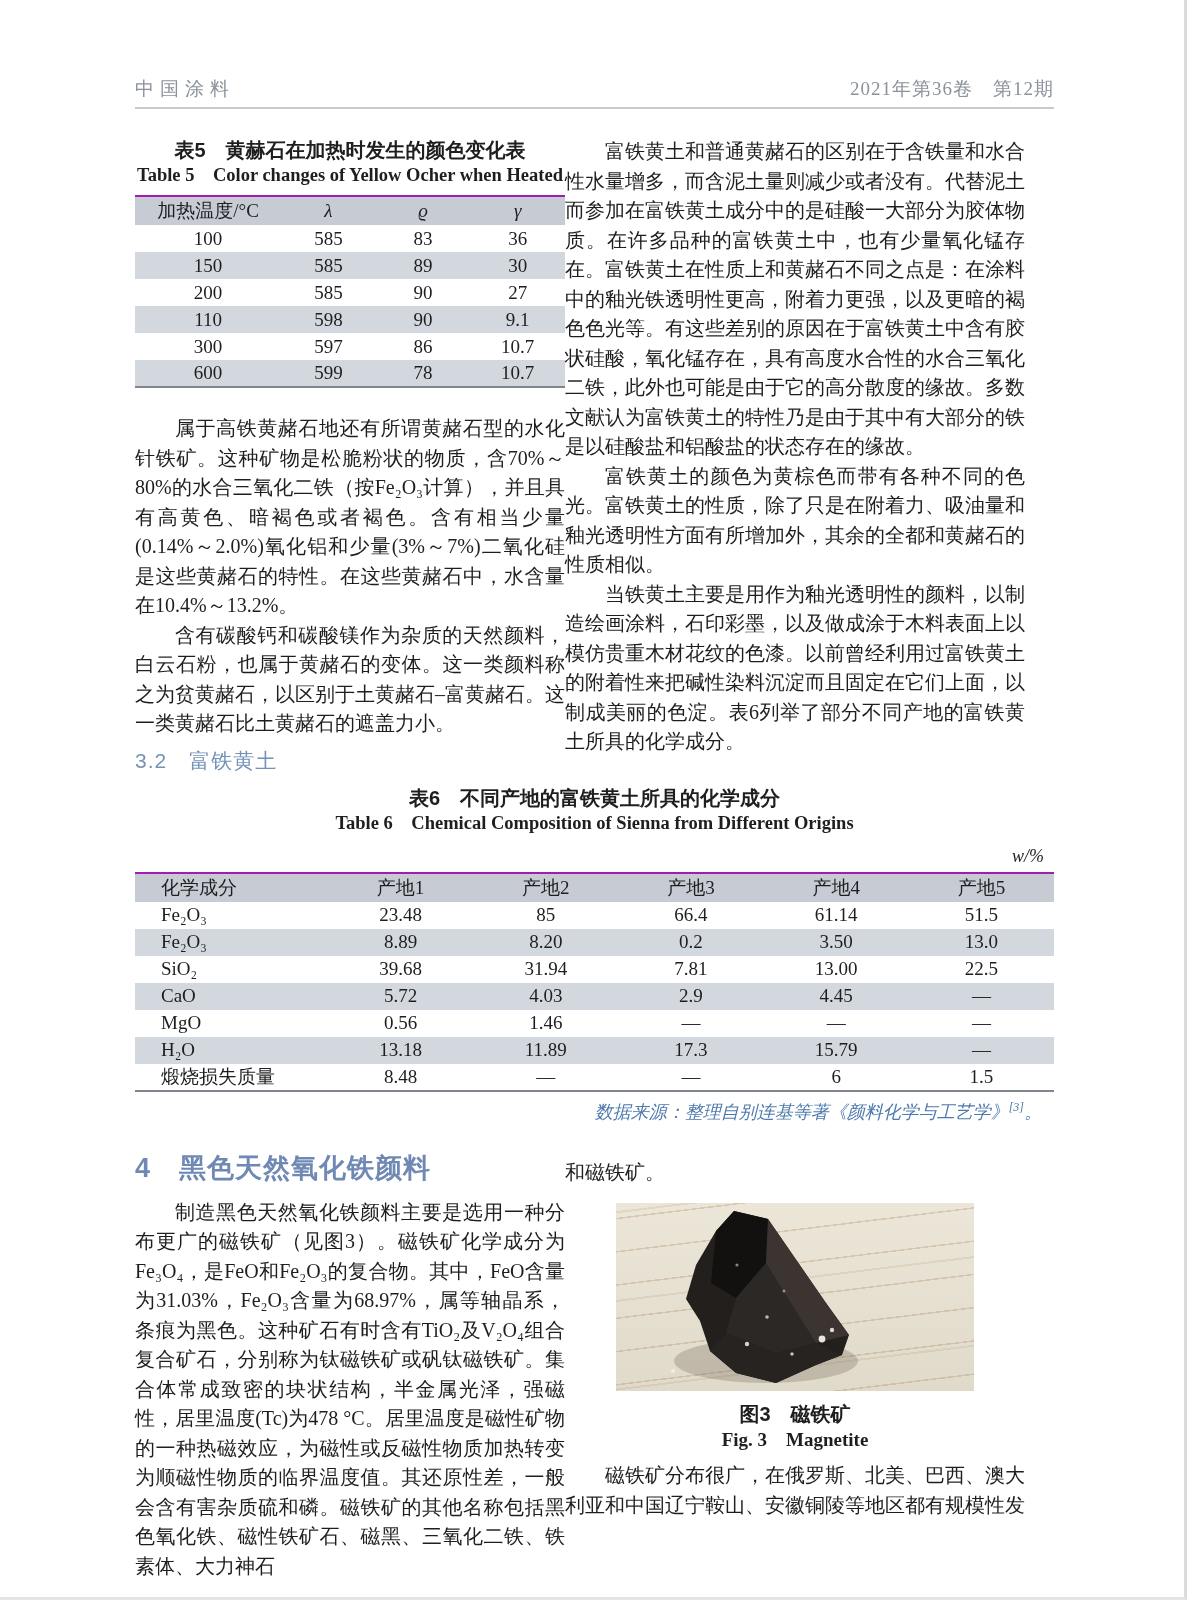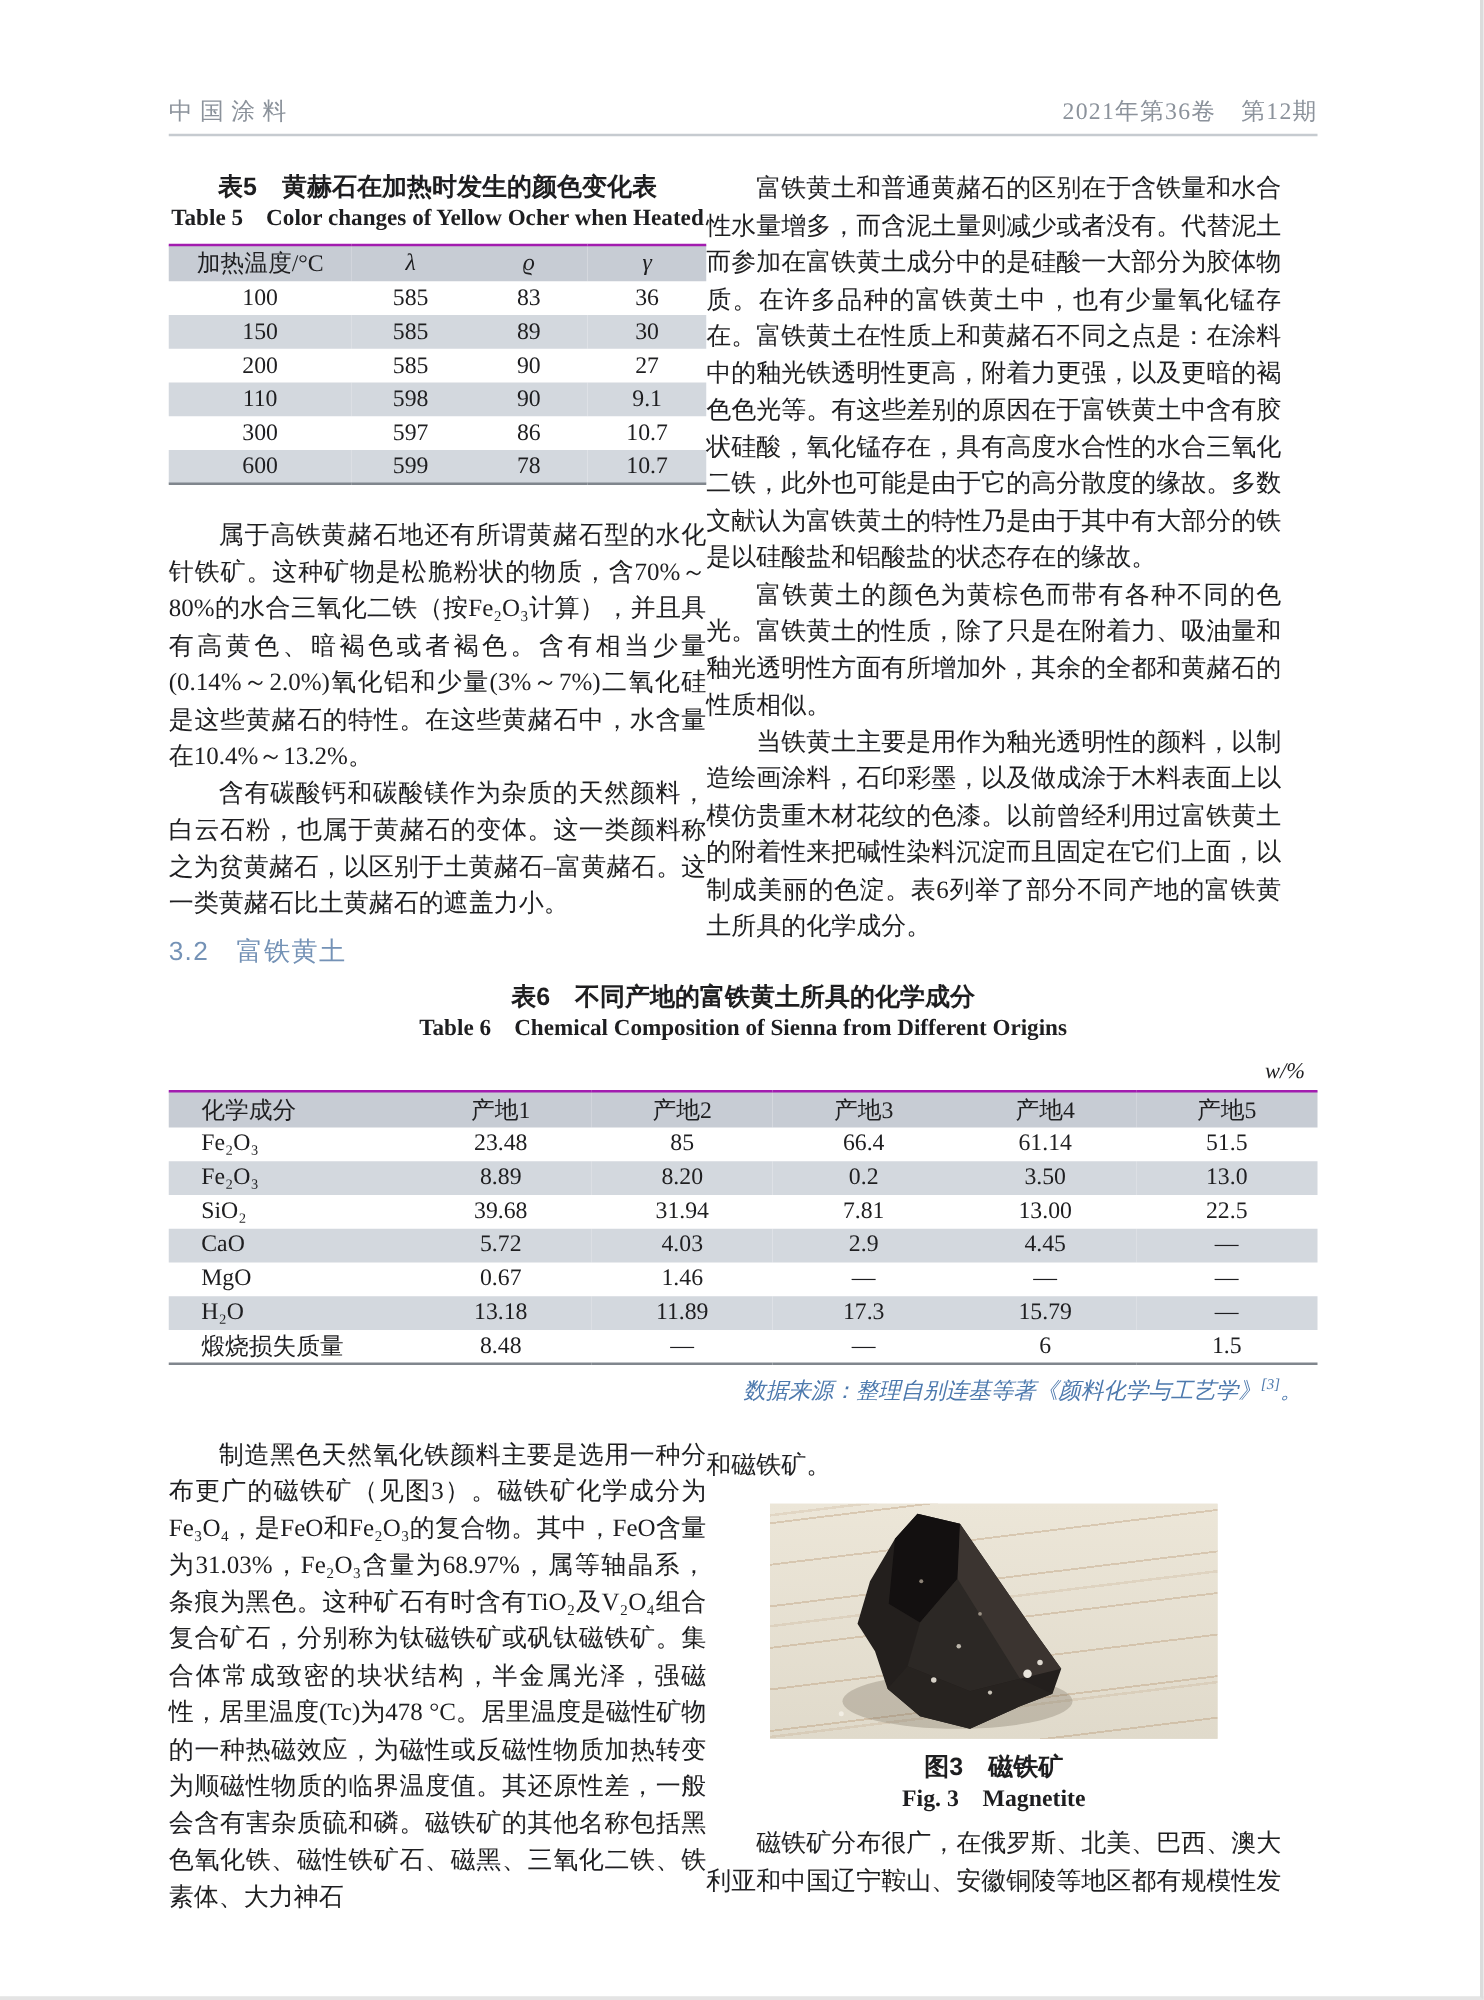--- a/index.html
+++ b/index.html
@@ -231,21 +231,21 @@
             <tr>
               <td>CaO</td>
               <td>5.72</td>
               <td>4.03</td>
               <td>2.9</td>
               <td>4.45</td>
               <td>—</td>
             </tr>
             <tr>
               <td>MgO</td>
-              <td>0.67</td>
+              <td>0.56</td>
               <td>1.46</td>
               <td>—</td>
               <td>—</td>
               <td>—</td>
             </tr>
             <tr>
               <td>H₂O</td>
               <td>13.18</td>
               <td>11.89</td>
               <td>17.3</td>
@@ -260,20 +260,21 @@
               <td>6</td>
               <td>1.5</td>
             </tr>
           </tbody>
       </table>
       <div class="source"><span>数据来源：整理自别连基等著《颜料化学与工艺学》</span><sup>[3]</sup><span>。</span></div>
     </div>
 
     <div class="cols cols-bottom">
       <div class="col-left">
+        <div class="h4">4　黑色天然氧化铁颜料</div>
         <p class="para">制造黑色天然氧化铁颜料主要是选用一种分布更广的磁铁矿（见图3）。磁铁矿化学成分为Fe₃O₄，是FeO和Fe₂O₃的复合物。其中，FeO含量为31.03%，Fe₂O₃含量为68.97%，属等轴晶系，条痕为黑色。这种矿石有时含有TiO₂及V₂O₄组合复合矿石，分别称为钛磁铁矿或矾钛磁铁矿。集合体常成致密的块状结构，半金属光泽，强磁性，居里温度(Tc)为478 °C。居里温度是磁性矿物的一种热磁效应，为磁性或反磁性物质加热转变为顺磁性物质的临界温度值。其还原性差，一般会含有害杂质硫和磷。磁铁矿的其他名称包括黑色氧化铁、磁性铁矿石、磁黑、三氧化二铁、铁素体、大力神石</p>
       </div>
       <div class="col-right col-right-pad">
         <p class="para" style="text-indent:0;">和磁铁矿。</p>
 
         <div class="photo">
           <svg viewBox="0 0 358 188" width="358" height="188">
             <ellipse cx="150" cy="158" rx="92" ry="22" fill="rgba(115,105,90,0.30)"></ellipse>
             <polygon points="118,8 152,16 210,100 233,132 226,152 200,162 160,180 120,170 94,148 84,118 70,96 80,62 100,28" fill="#231f1d"></polygon>
             <polygon points="118,8 152,16 150,60 120,95 95,80 100,28" fill="#131010"></polygon>

